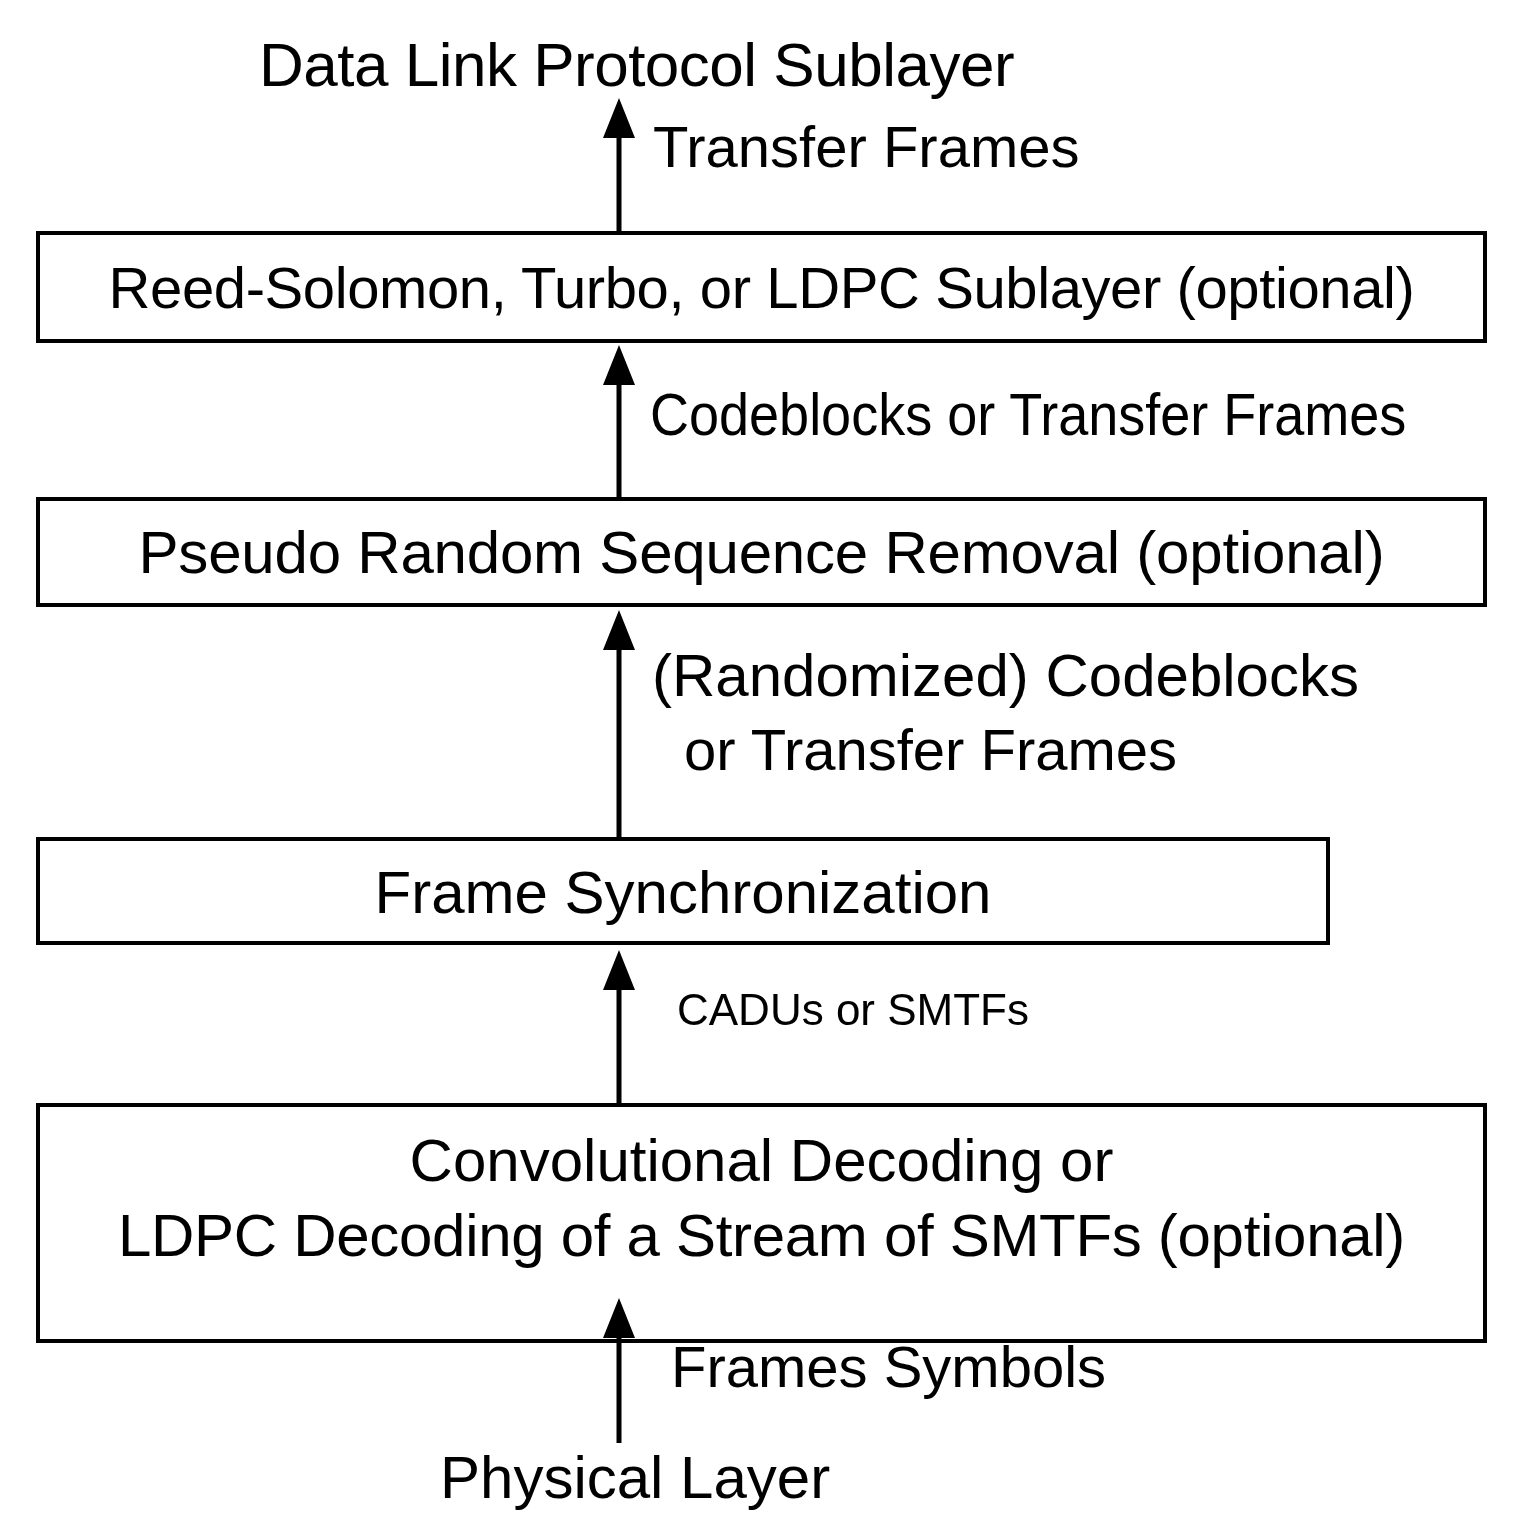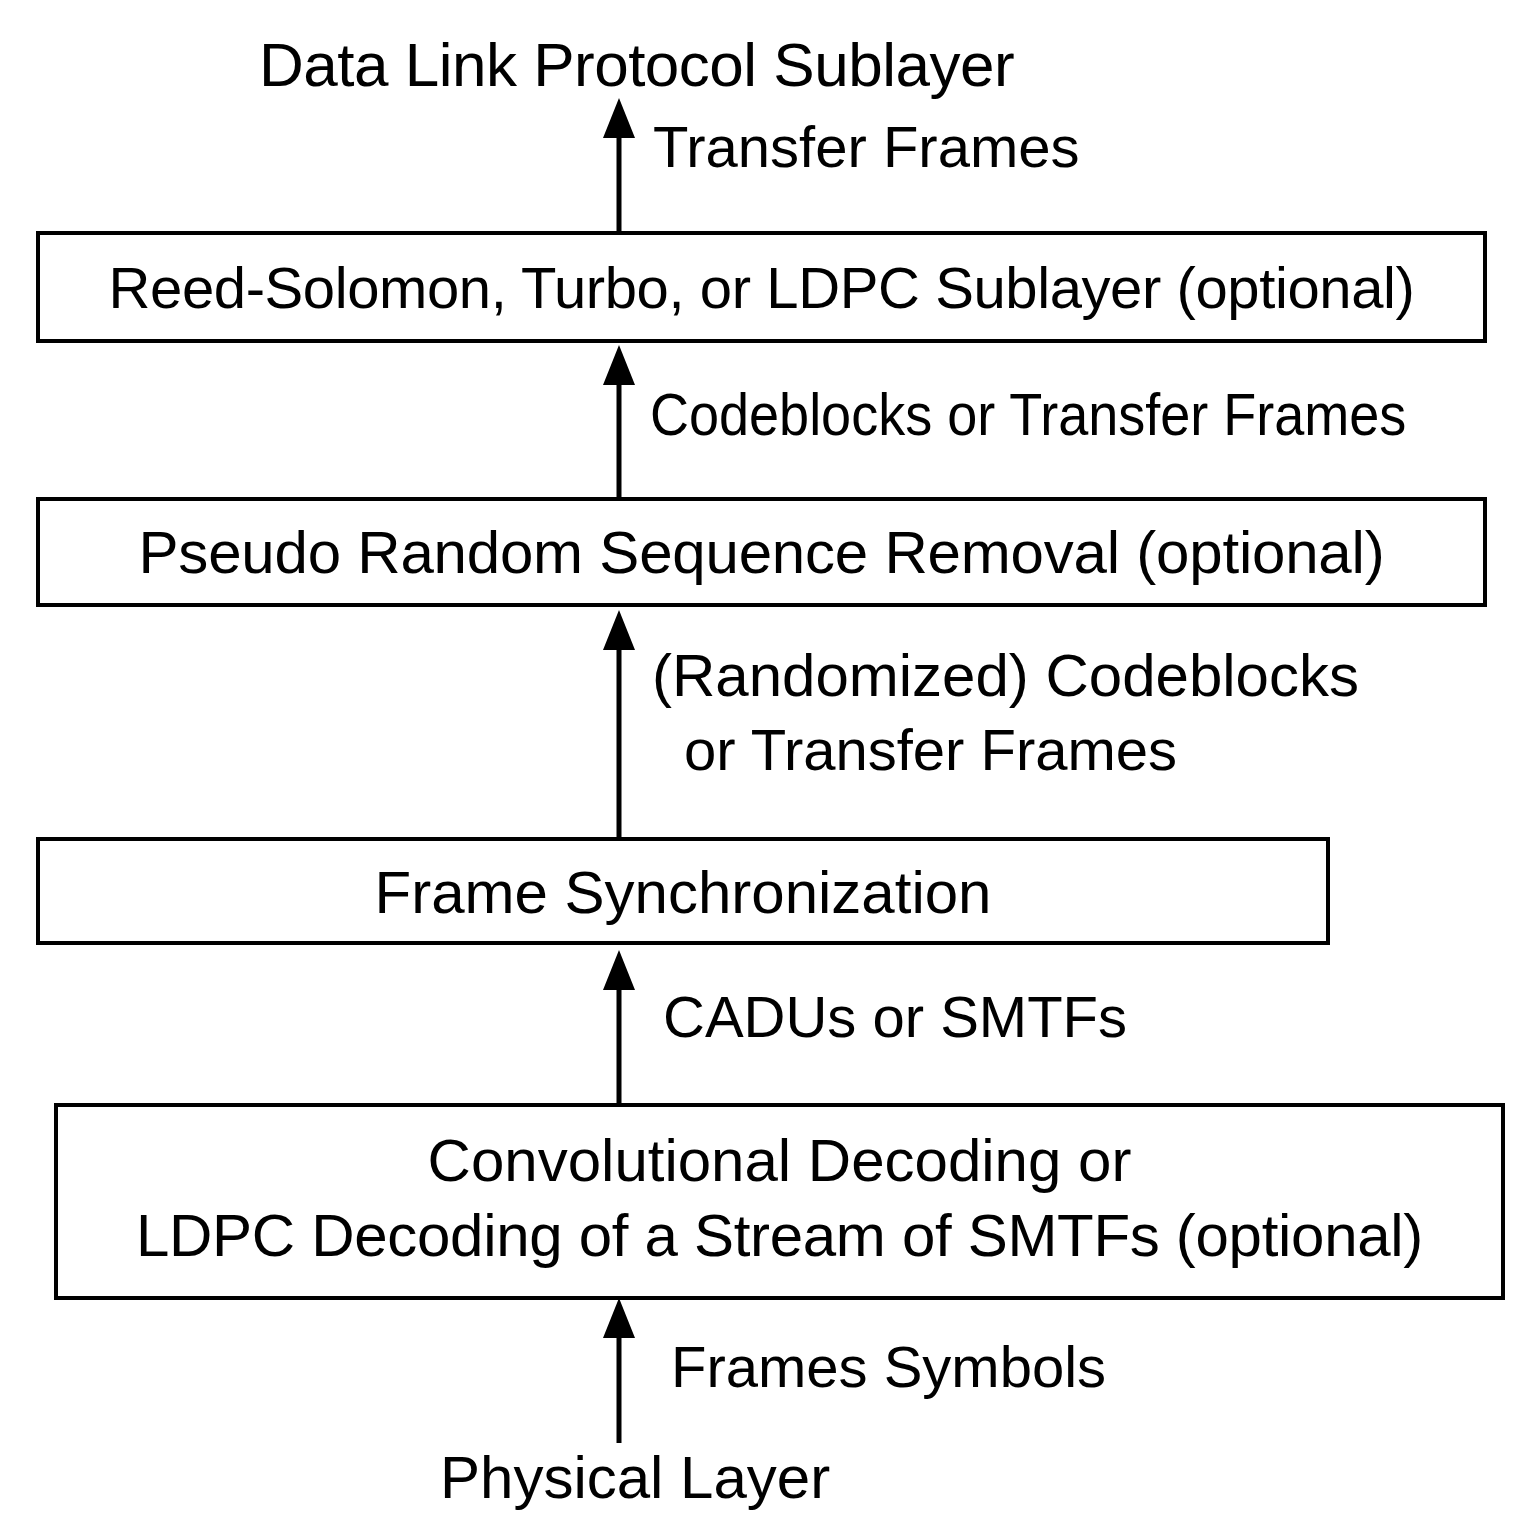--- a/index.html
+++ b/index.html
@@ -93,23 +93,23 @@
     <div class="box-label" style="top:20px; font-size:60px;">Frame Synchronization</div>
   </div>
 
   <div class="arrow" style="left:599px; top:950px; width:40px; height:155px;">
     <svg width="40" height="155" viewBox="0 0 40 155">
       <line x1="20" y1="155" x2="20" y2="26" stroke="#000000" stroke-width="5"></line>
       <polygon points="20,0 36,40 4,40" fill="#000000"></polygon>
     </svg>
   </div>
 
-  <div class="txt" style="left:663px; top:988px; font-size:58px;">CADUs or SMTFs</div>
+  <div class="txt" style="left:677px; top:988px; font-size:44px;">CADUs or SMTFs</div>
 
-  <div class="box" style="left:54px; top:1103px; width:1451px; height:197px;">
+  <div class="box" style="left:36px; top:1103px; width:1451px; height:240px;">
     <div class="box-label" style="top:22px; font-size:60px;">Convolutional Decoding or</div>
     <div class="box-label" style="top:97px; font-size:60px; letter-spacing:-0.3px;">LDPC Decoding of a Stream of SMTFs (optional)</div>
   </div>
 
   <div class="arrow" style="left:599px; top:1298px; width:40px; height:145px;">
     <svg width="40" height="145" viewBox="0 0 40 145">
       <line x1="20" y1="145" x2="20" y2="26" stroke="#000000" stroke-width="5"></line>
       <polygon points="20,0 36,40 4,40" fill="#000000"></polygon>
     </svg>
   </div>

